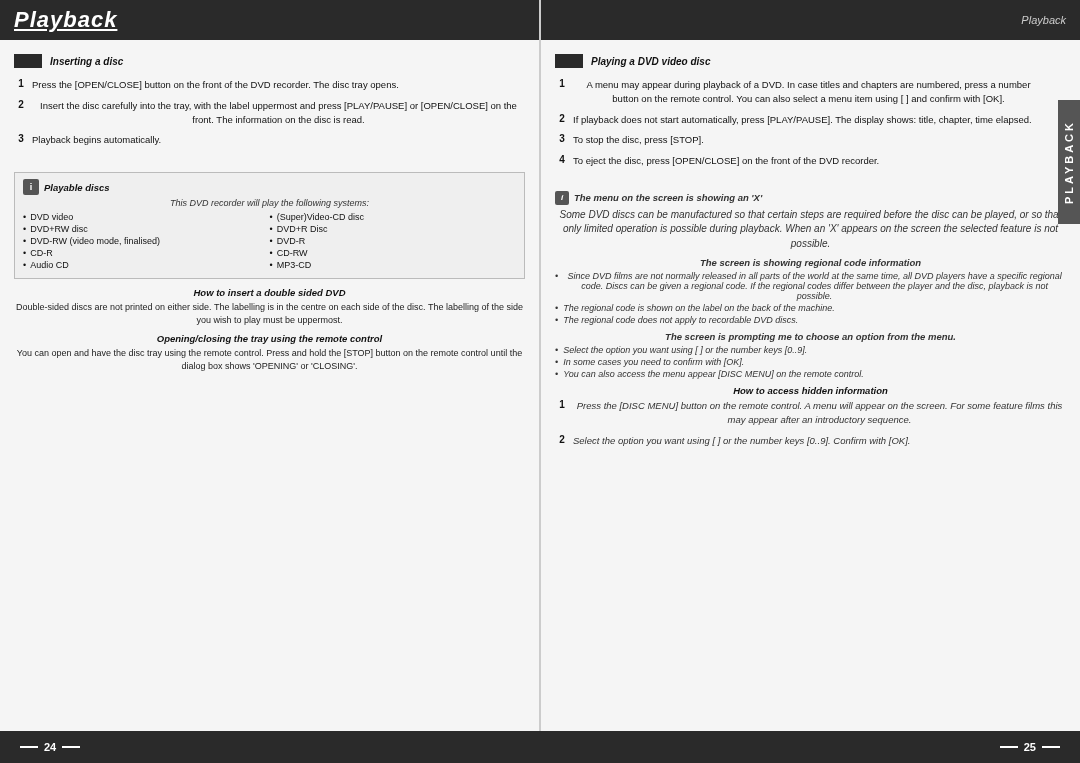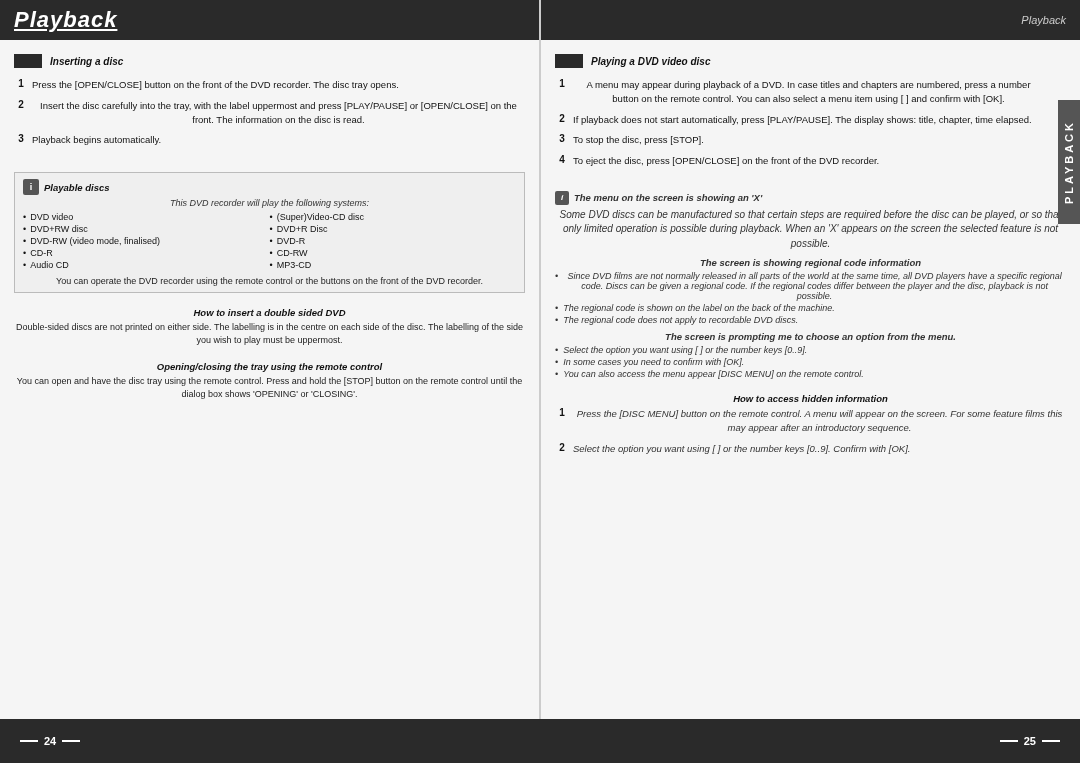--- a/index.html
+++ b/index.html
@@ -179,21 +179,21 @@
       margin-bottom: 2px;
       font-size: 9px;
     }
 
     .disc-bullet {
       margin-right: 4px;
       font-size: 9px;
     }
 
     .how-to-section {
-      margin: 14px 14px;
+      margin: 6px 14px;
     }
 
     .how-to-title {
       font-size: 9.5px;
       font-style: italic;
       font-weight: bold;
       color: #111;
       margin-bottom: 3px;
     }
 
@@ -285,21 +285,21 @@
       color: #333;
     }
 
     .bullet-dot {
       margin-right: 5px;
       font-size: 9px;
     }
 
     
     .footer {
-      height: 44px;
+      height: 32px;
       background: #2a2a2a;
       display: flex;
       align-items: center;
       justify-content: space-between;
       padding: 0 20px;
     }
 
     .footer-num {
       color: #fff;
       font-size: 11px;
@@ -391,21 +391,20 @@
           <div class="disc-item">
               <span class="disc-bullet">•</span>
               <span>CD-RW</span>
             </div>
           <div class="disc-item">
               <span class="disc-bullet">•</span>
               <span>MP3-CD</span>
             </div>
         </div>
       </div>
-      <div style="font-size:9px;margin-top:4px;color:#222;">You can operate the DVD recorder using the remote control or the buttons on the front of the DVD recorder.</div>
     </div>
 
     <div class="how-to-section">
       <div class="how-to-title">How to insert a double sided DVD</div>
       <div class="how-to-text">Double-sided discs are not printed on either side. The labelling is in the centre on each side of the disc. The labelling of the side you wish to play must be uppermost.</div>
     </div>
 
     <div class="how-to-section">
       <div class="how-to-title">Opening/closing the tray using the remote control</div>
       <div class="how-to-text">You can open and have the disc tray using the remote control. Press and hold the [STOP] button on the remote control until the dialog box shows 'OPENING' or 'CLOSING'.</div>

